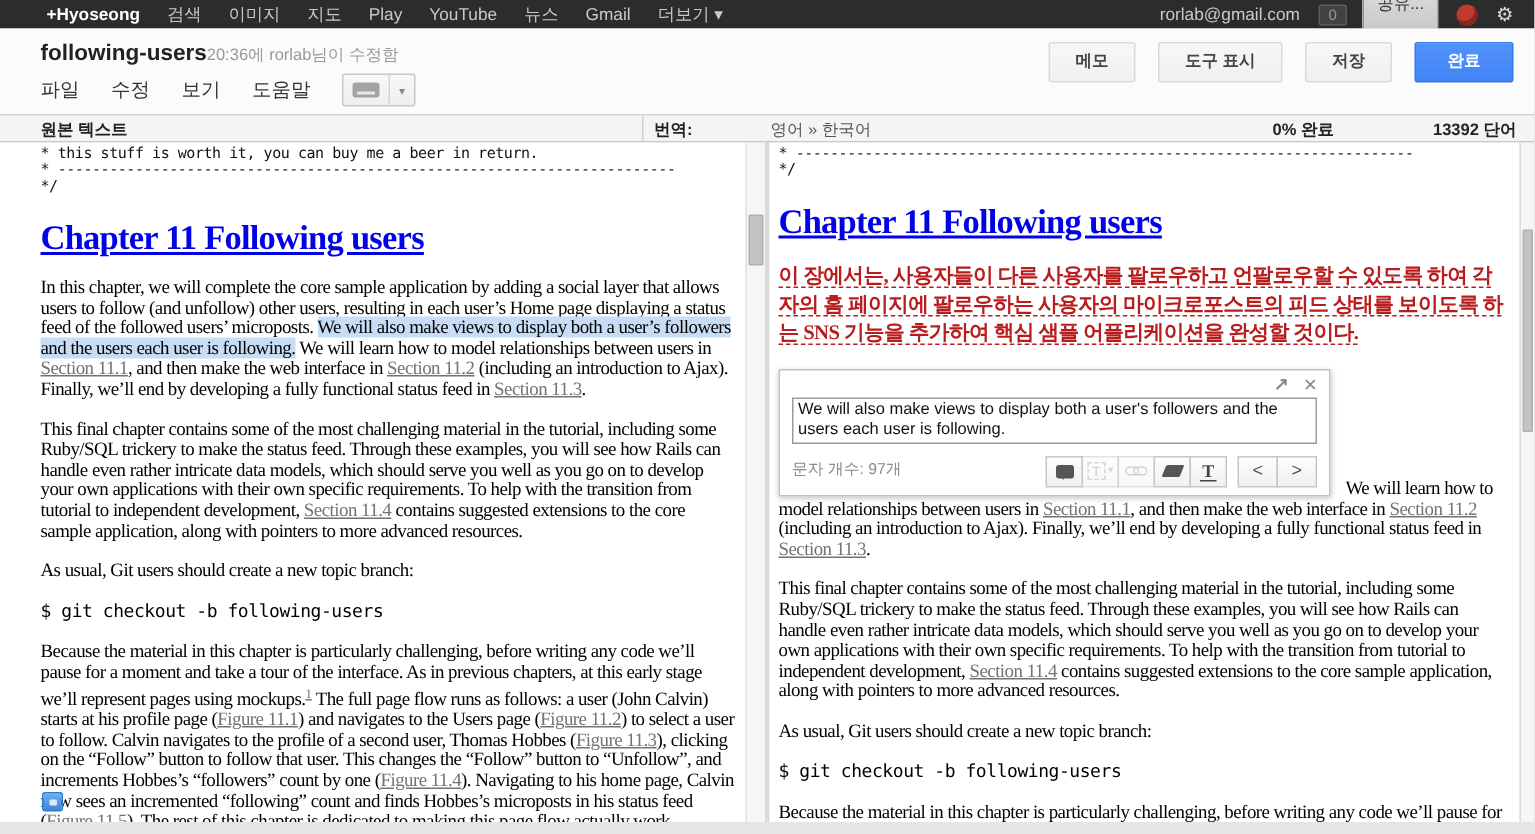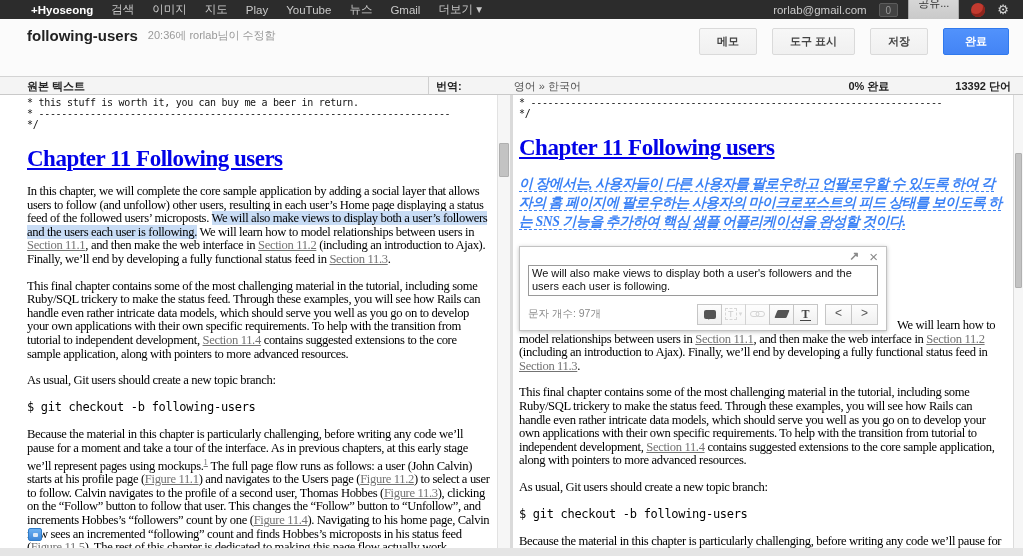--- a/index.html
+++ b/index.html
@@ -17,23 +17,23 @@
                 color:#999; font-size:10px; padding:0 6px; margin-right:10px; height:14px; line-height:13px; }
   .gbar-share { background:linear-gradient(#d9d9d9,#c6c6c6); border:1px solid #a9a9a9;
                 border-radius:2px; color:#333; font-size:11px; padding:0 9px; height:30px;
                 line-height:14px; margin-right:12px; }
   .gbar-avatar { width:14px; height:14px; border-radius:50%; background:#c23a2f;
                  box-shadow:inset -2px -3px 0 #8e241c; margin-right:12px; }
   .gbar-gear { color:#d6d6d6; font-size:13px; line-height:13px; }
 
   
   .hdr { height:58px; background:#fbfbfb; border-bottom:1px solid #d4d4d4; position:relative; }
-  .hdr-titlerow { position:absolute; left:27px; top:8px; display:flex; align-items:center; }
+  .hdr-titlerow { position:absolute; left:27px; top:8px; display:flex; align-items:flex-end; }
   .hdr-title { font-size:15px; font-weight:bold; color:#222; }
-  .hdr-edited { font-size:11px; color:#999; margin-left:10px; }
+  .hdr-edited { font-size:11px; color:#999; }
   .hdr-menus { position:absolute; left:27px; bottom:5px; display:flex; align-items:center; }
   .hdr-menu { font-size:13px; color:#333; margin-right:21px; cursor:pointer; }
   .kbd-group { display:flex; border:1px solid #c8c8c8; border-radius:2px; overflow:hidden;
                background:linear-gradient(#f8f8f8,#efefef); height:22px; }
   .kbd-btn { width:30px; display:flex; align-items:center; justify-content:center; }
   .kbd-drop { width:17px; display:flex; align-items:center; justify-content:center;
               border-left:1px solid #d5d5d5; color:#888; font-size:8px; }
   .kbd-icon { width:18px; height:10px; background:#a3a3a3; border-radius:2px; position:relative; }
   .kbd-icon::after { content:""; position:absolute; left:3px; right:3px; bottom:2px; height:2px; background:#e8e8e8; }
   .hdr-actions { position:absolute; right:14px; top:9px; display:flex; }
@@ -69,23 +69,23 @@
               letter-spacing:-0.3px; color:#111; white-space:pre; }
   .doc h1 { font-size:23px; line-height:26px; font-weight:bold; color:#0202e8;
             text-decoration:underline; margin:16px 0 13px; letter-spacing:-0.5px; cursor:pointer; }
   .doc p { margin:0 0 13px; }
   .dl { color:#737373; text-decoration:underline; cursor:pointer; }
   .dl.sup { vertical-align:super; font-size:8.5px; letter-spacing:0; }
   .hl { background:#c8dcf5; }
   .codeblock { font-family:"DejaVu Sans Mono", monospace; font-size:12px; letter-spacing:-0.3px;
                margin:0 0 14px; white-space:pre; }
   .intro { margin:0 0 13px; }
-  .korean { color:#3b82f6; font-size:13.8px; line-height:19px; font-weight:bold; letter-spacing:-0.4px;
+  .korean { color:#b91c1c; font-size:13.8px; line-height:19px; font-weight:bold; letter-spacing:-0.4px;
             text-decoration-line:underline; text-decoration-style:dashed; text-decoration-thickness:1px;
-            text-underline-offset:3px; margin:0 0 4px;font-style:italic; }
+            text-underline-offset:3px; margin:0 0 4px; }
   .imgicon { position:absolute; left:28px; bottom:7px; width:14px; height:13px; border:1px solid #2d7cc9;
              border-radius:2px; background:linear-gradient(#6cb0f2,#3f87d8); }
   .imgicon::after { content:""; position:absolute; left:4px; top:4px; width:5px; height:4px;
                     background:#dce9f8; border-radius:1px; }
 
   
   .editbox { display:inline-block; vertical-align:bottom; width:368px; background:#fff;
              border:1px solid #c2c2c2; box-shadow:0 1px 4px rgba(0,0,0,.25); padding:2px 8px 5px;
              margin:2px 10px 2px 0; font-family:"Liberation Sans", sans-serif; letter-spacing:0; }
   .eb-iconsrow { display:flex; justify-content:flex-end; align-items:center; height:16px; }
@@ -133,20 +133,32 @@
   <span class="gbar-share">공유...</span>
   <span class="gbar-avatar"></span>
   <span class="gbar-gear">⚙</span>
 </div>
 
 <div class="hdr">
   <div class="hdr-titlerow">
     <span class="hdr-title">following-users</span>
     <span class="hdr-edited">20:36에 rorlab님이 수정함</span>
   </div>
+  <div class="hdr-menus">
+    <span class="hdr-menu">파일</span>
+    <span class="hdr-menu">수정</span>
+    <span class="hdr-menu">보기</span>
+    <span class="hdr-menu">도움말</span>
+    <span class="kbd-group">
+      <span class="kbd-btn">
+          <span class="kbd-icon"></span>
+        </span>
+      <span class="kbd-drop">▾</span>
+    </span>
+  </div>
   <div class="hdr-actions">
     <span class="btn">메모</span>
     <span class="btn">도구 표시</span>
     <span class="btn">저장</span>
     <span class="btn blue">완료</span>
   </div>
 </div>
 
 <div class="panebar">
   <div class="panebar-left">

